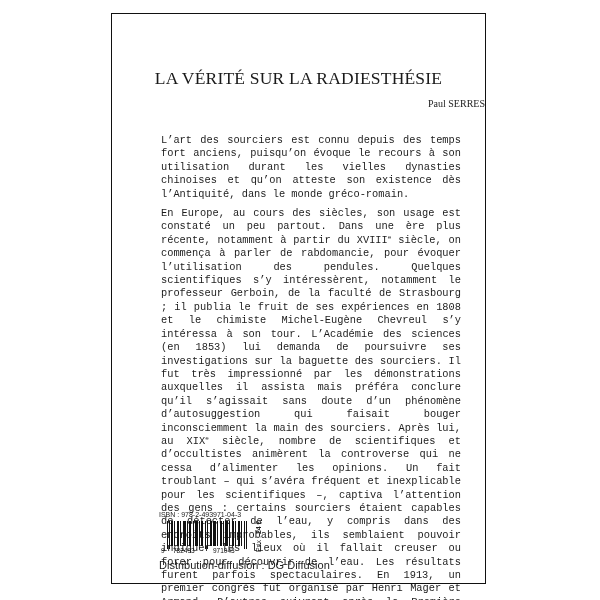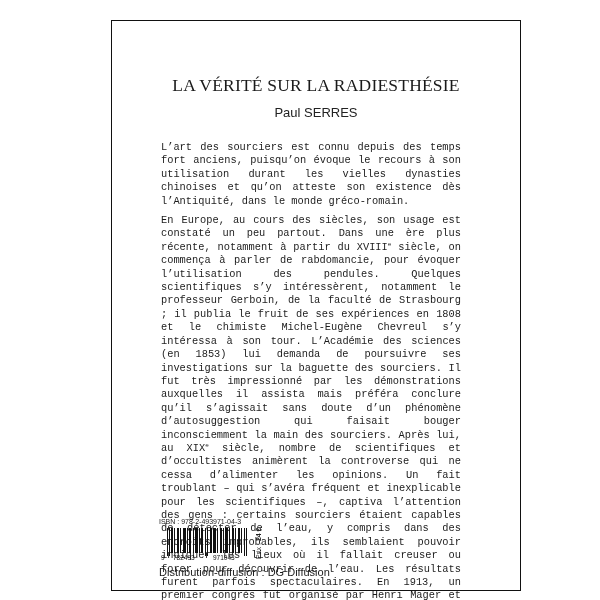--- a/index.html
+++ b/index.html
@@ -1,28 +1,28 @@
 <!DOCTYPE html>
 <html><head>
 <meta charset="utf-8">
 <style>
   html, body { margin: 0; padding: 0; background: #ffffff; }
   body { width: 600px; height: 600px; position: relative; overflow: hidden; }
   .cover {
-    position: absolute; left: 111px; top: 20px; width: 410px; height: 571px;
+    position: absolute; left: 111px; top: 13px; width: 375px; height: 571px;
     border: 1.5px solid #111; box-sizing: border-box; background: #fff;
   }
   .title {
     position: absolute; left: 0; right: 0; top: 54px; text-align: center;
     font-family: "Liberation Serif", "DejaVu Serif", serif; font-size: 17.5px;
     letter-spacing: 0.2px; color: #1a1a1a; font-weight: 500; margin: 0;
   }
   .author {
-    position: absolute; left: 0; right: 0; top: 84px; text-align: center;
-    font-family: Liberation Sans, sans-serif; font-size: 13px; color: #222;
+    position: absolute; left: 0; right: 0; top: 84px; text-align: right;
+    font-family: Liberation Serif, serif; font-size: 10px; color: #222;
   }
   .body {
     position: absolute; left: 49px; width: 300px; top: 120px;
     font-family: Liberation Mono, monospace; font-size: 10.35px; line-height: 13.4px;
     color: #1c1c1c; text-align: justify;
   }
   .body p { margin: 0 0 6px 0; }
   .body sup { font-size: 6px; line-height: 0; }
   .body em { font-style: italic; }
   .isbn {

